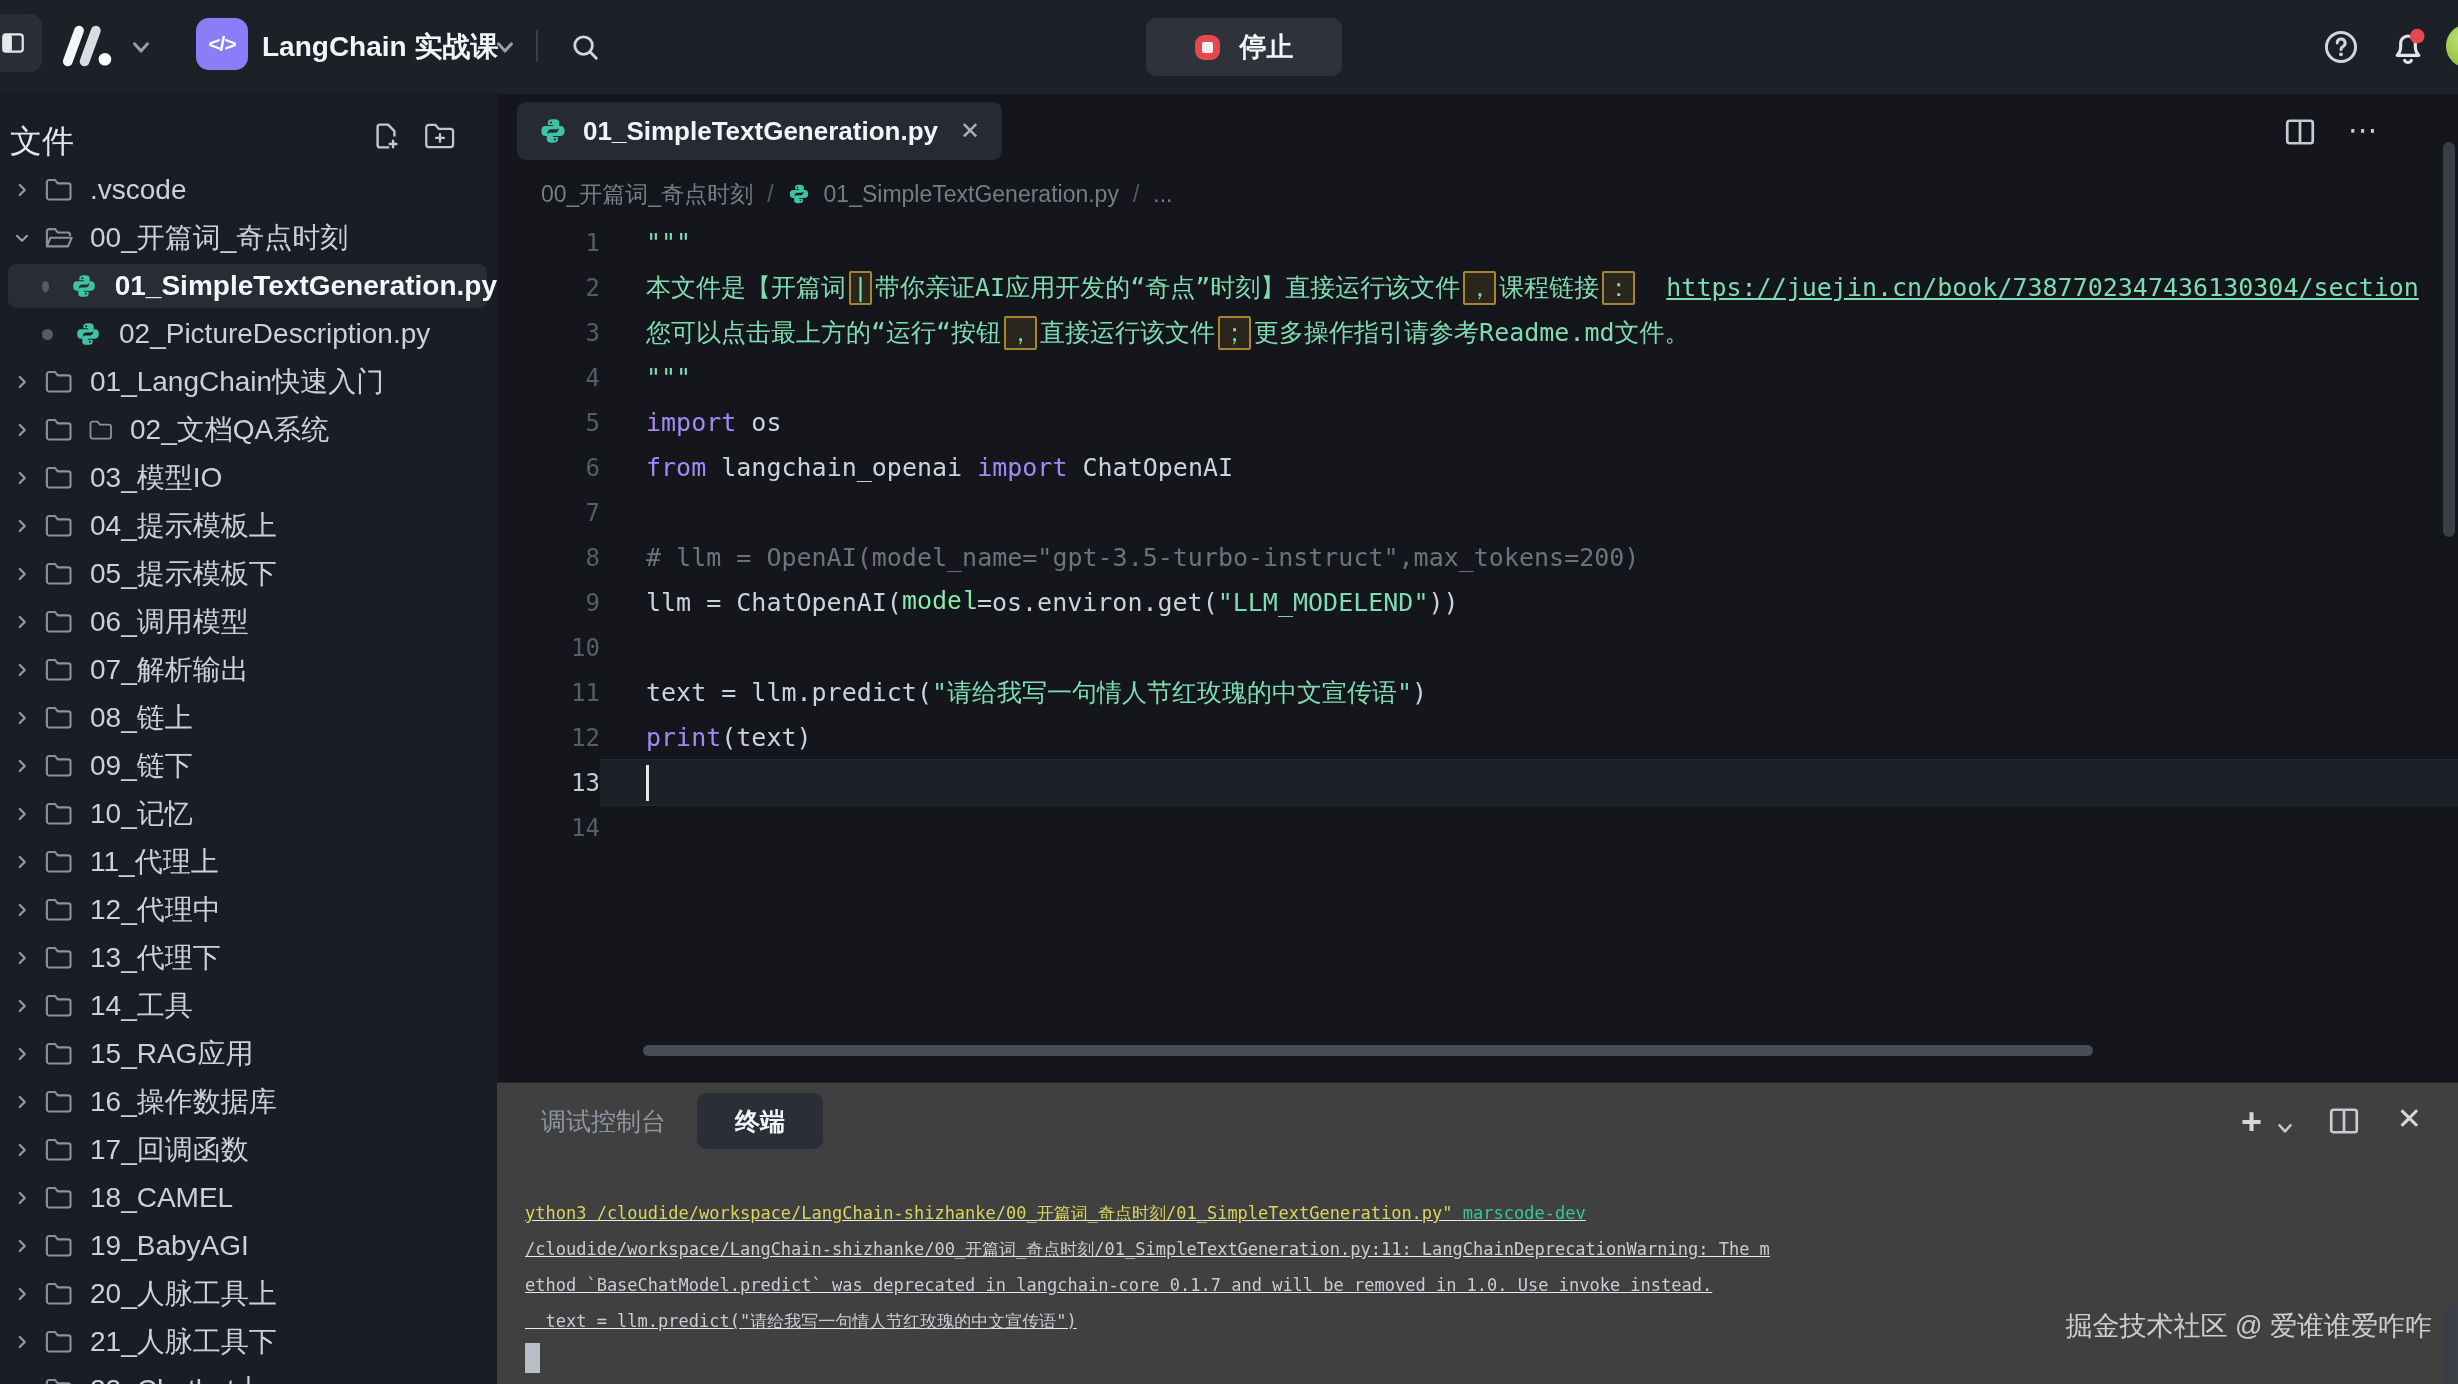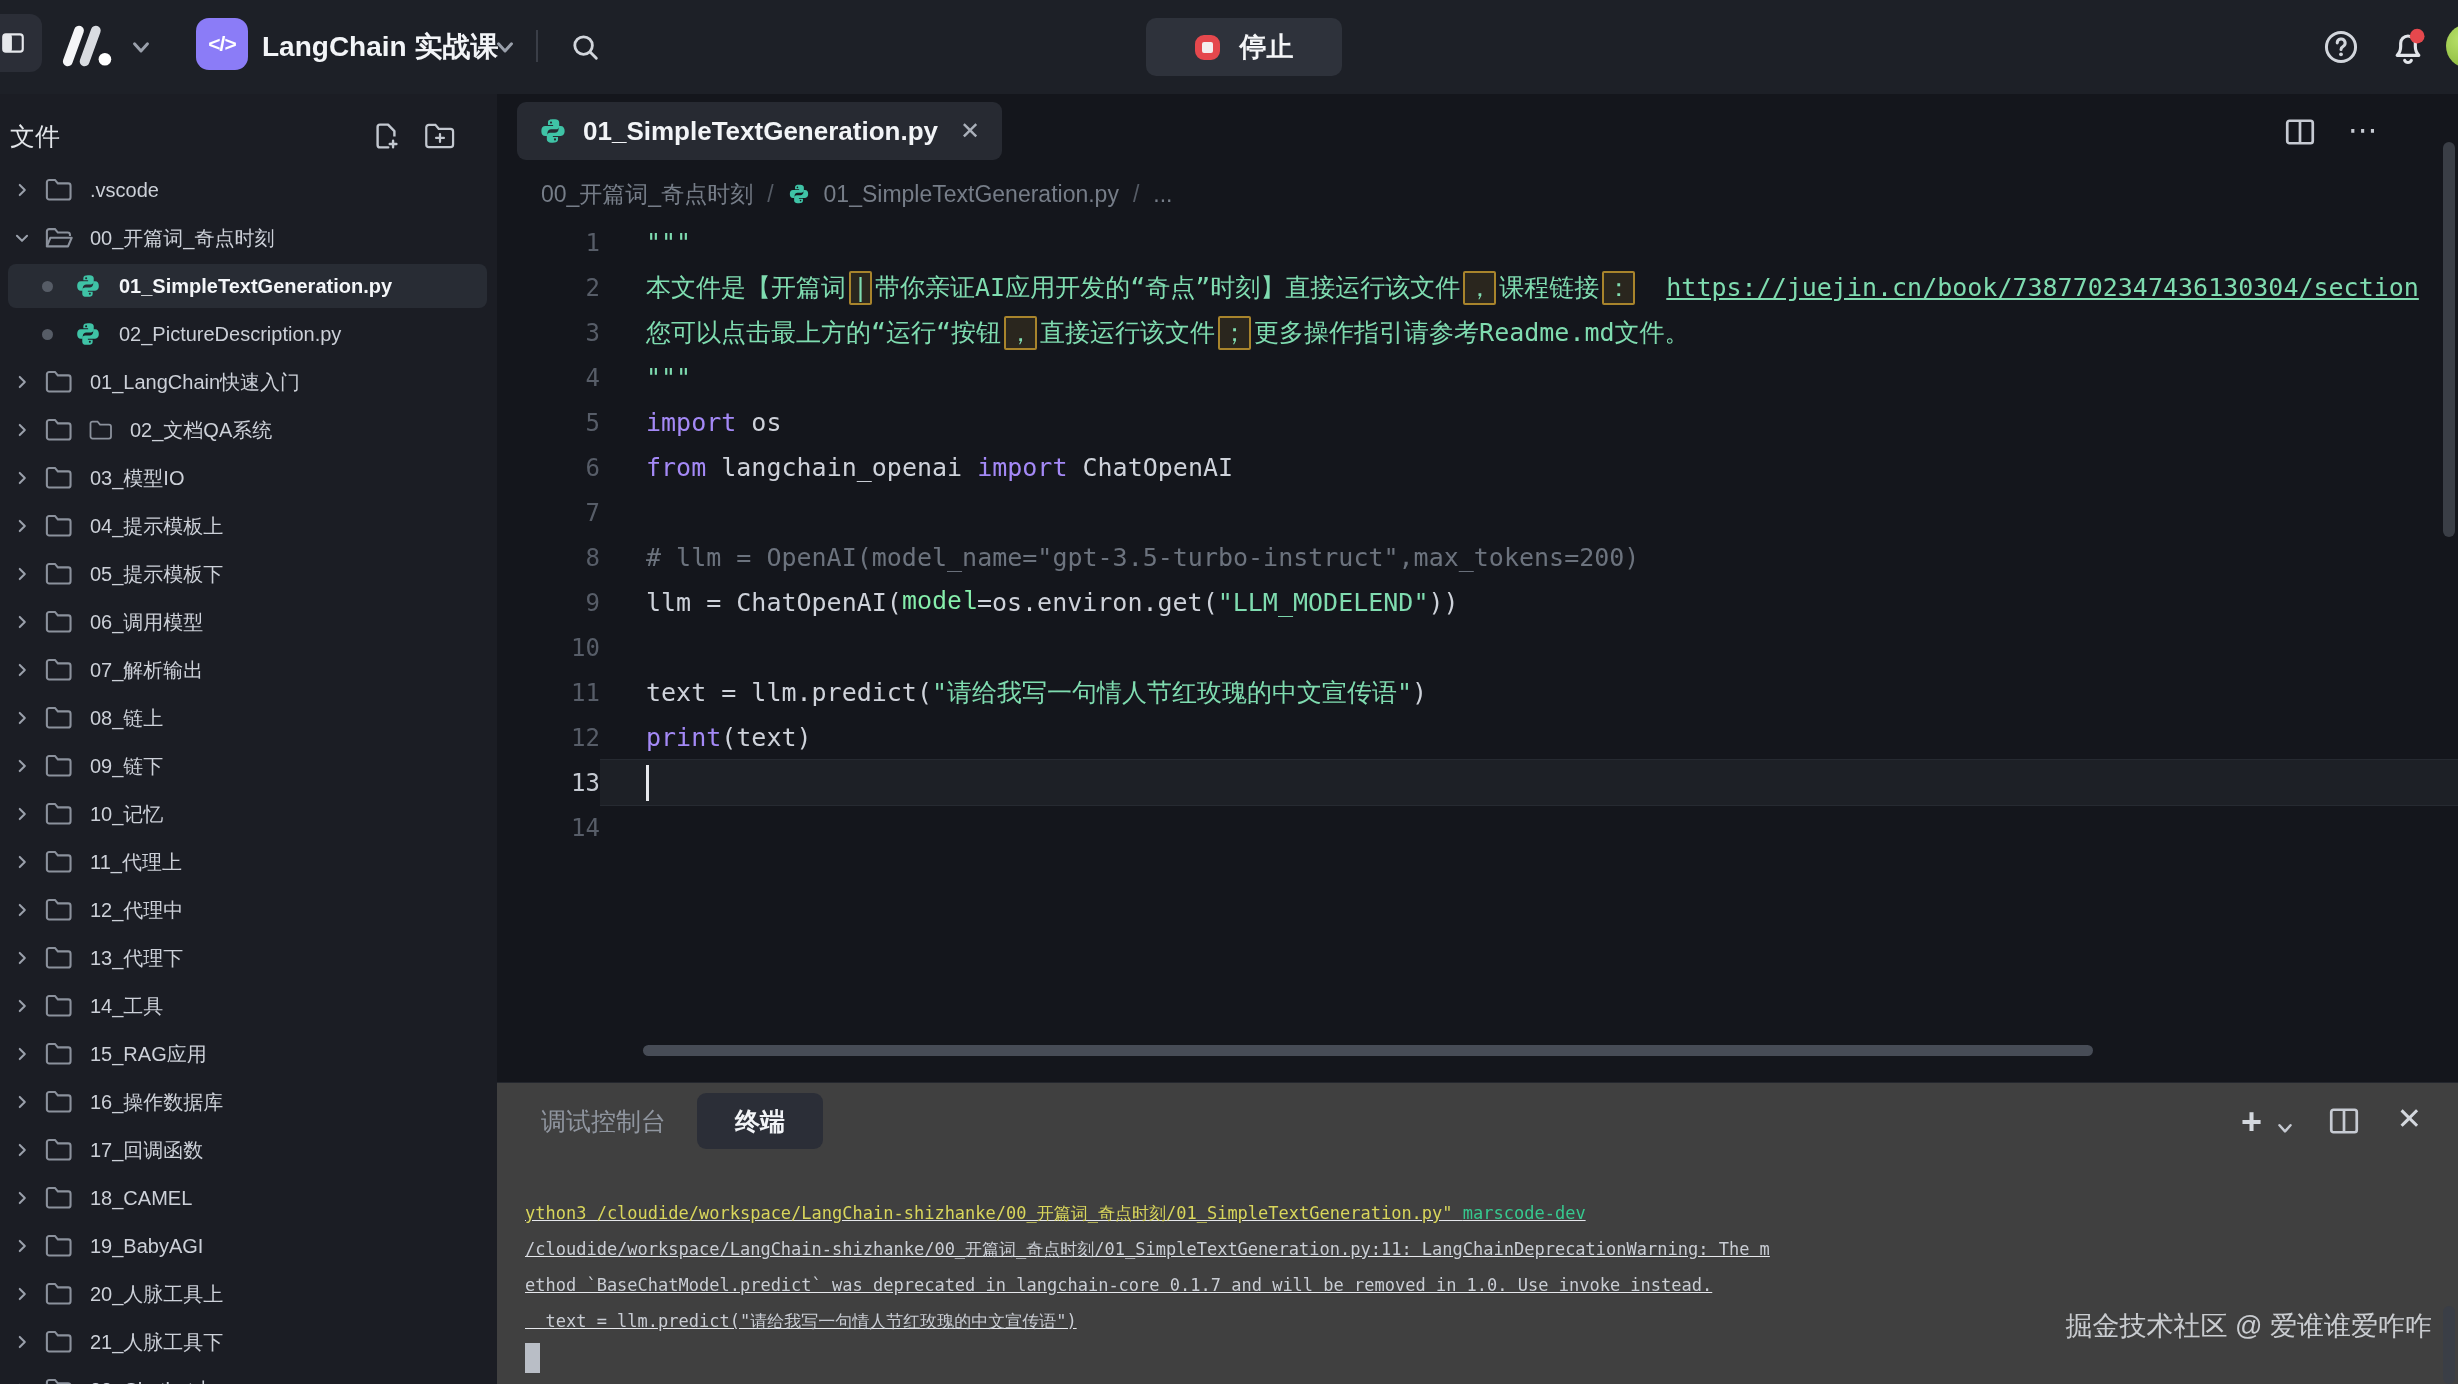--- a/index.html
+++ b/index.html
@@ -25,29 +25,29 @@
   #stop-icon{width:25px;height:25px;border:7px solid #e5484d;background:#f3efef;border-radius:9px;box-sizing:border-box;}
   #stop-label{font-size:27px;font-weight:bold;color:#f5f6f8;}
   #help-btn{position:absolute;left:2322px;top:28px;width:38px;height:38px;}
   #bell-btn{position:absolute;left:2388px;top:26px;width:40px;height:42px;}
   #avatar{position:absolute;left:2446px;top:24px;width:44px;height:44px;border-radius:50%;
       background:radial-gradient(circle at 35% 35%,#b9e26b,#7fae2f);}
 
   
   #sidebar{position:absolute;left:0;top:94px;width:497px;height:1290px;background:#1b1d24;overflow:hidden;}
   #sidebar-header{position:absolute;left:0;top:20px;width:100%;height:44px;}
-  #sidebar-title{position:absolute;left:10px;top:6px;font-size:25px;color:#e3e6ea;}
+  #sidebar-title{position:absolute;left:10px;top:6px;font-size:32px;color:#e3e6ea;}
   .sb-tool{position:absolute;top:2px;width:40px;height:40px;display:flex;align-items:center;justify-content:center;}
   #new-file-btn{left:366px;} #new-folder-btn{left:420px;}
   #file-tree{position:absolute;left:0;top:72px;width:100%;}
   .tree-row{position:relative;height:48px;display:flex;align-items:center;box-sizing:border-box;}
   .tree-row .rowbg{position:absolute;left:8px;right:10px;top:2px;bottom:2px;border-radius:8px;}
   .tree-row.selected .rowbg{background:#282c34;}
   .tree-row.selected{color:#f2f4f7;}
-  .tree-label{position:relative;font-size:20px;color:#ccd0d8;white-space:nowrap;}
+  .tree-label{position:relative;font-size:28px;color:#ccd0d8;white-space:nowrap;}
   .tree-row.selected .tree-label{color:#f4f6f9;font-weight:bold;}
   .chev{position:relative;width:20px;margin-left:12px;display:flex;align-items:center;justify-content:center;}
   .chev.down svg{transform:rotate(90deg);}
   .tree-ico{position:relative;margin-left:12px;display:flex;align-items:center;}
   .tree-ico + .tree-label{margin-left:16px;}
   .extra-ico{position:relative;margin-left:14px;display:flex;align-items:center;}
   .extra-ico + .tree-label{margin-left:16px;}
   .file-dot{position:relative;width:11px;height:11px;border-radius:50%;background:#565c66;margin-left:42px;}
   .file-ico{position:relative;margin-left:22px;display:flex;align-items:center;}
   .file-ico + .tree-label{margin-left:18px;}

